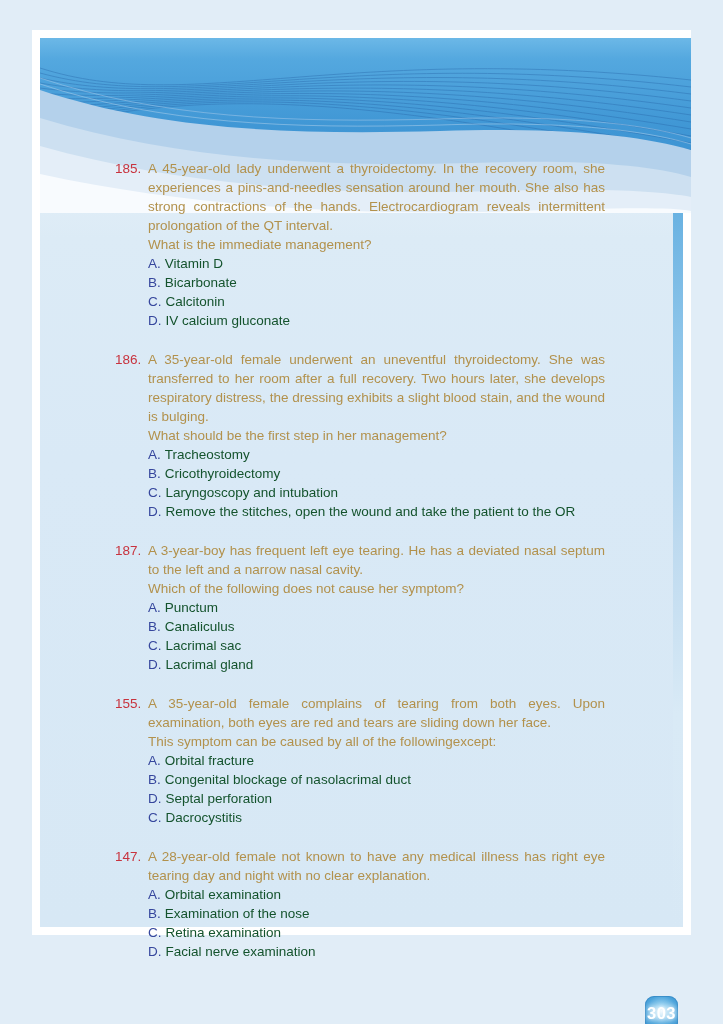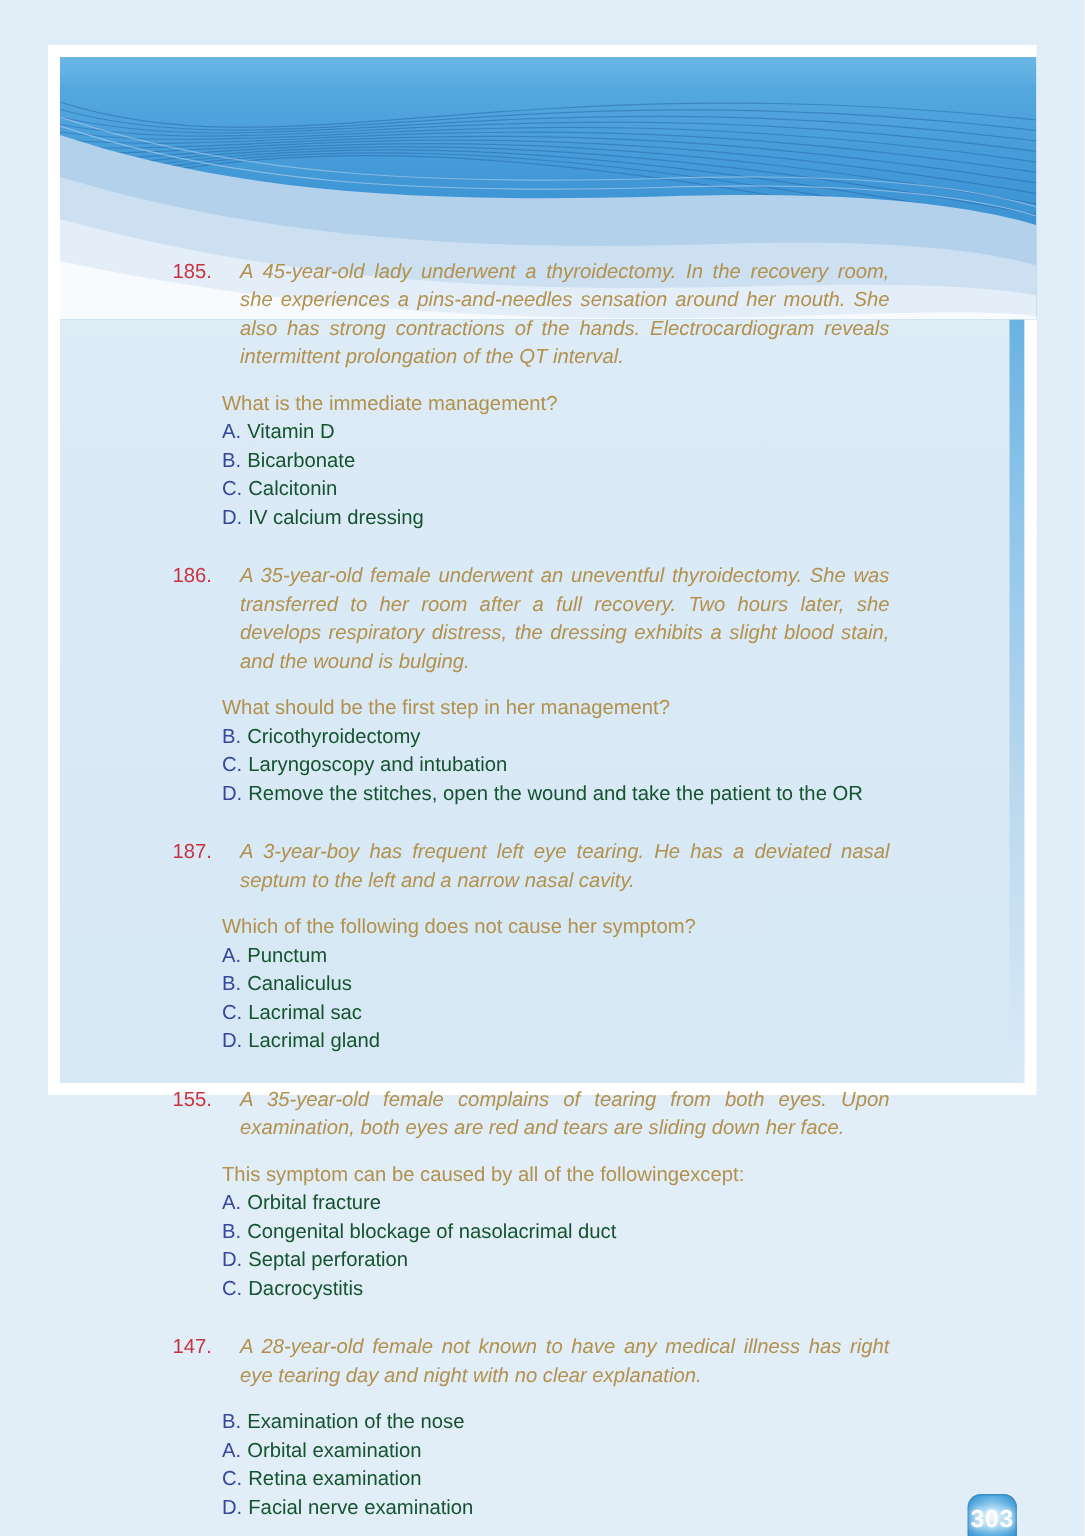--- a/index.html
+++ b/index.html
@@ -3,21 +3,21 @@
 <meta charset="utf-8">
 <style>
   html,body{margin:0;padding:0;}
   body{
     width:723px;height:1024px;overflow:hidden;
     background:#e1edf7;
     font-family:"Liberation Sans", sans-serif;
   }
   .canvas{position:relative;width:723px;height:1024px;background:#e1edf7;}
   .page{
-    position:absolute;left:32px;top:30px;width:659px;height:700px;
+    position:absolute;left:32px;top:30px;width:659px;height:905px;
     background:#ffffff;
   }
   .page-inner{
     position:absolute;left:8px;top:8px;right:8px;bottom:8px;
     background:linear-gradient(180deg,#f8fbfe 0px,#e7f1f9 90px,#dcebf6 200px,#d9e9f6 420px,#d7e8f5 100%);
     overflow:hidden;
   }
   .header-wave{
     position:absolute;left:8px;top:8px;width:651px;height:175px;z-index:3;
   }
@@ -28,21 +28,21 @@
   }
   .questions{
     position:absolute;left:83px;top:129px;width:490px;z-index:4;
     font-size:13.5px;line-height:19px;color:#b2914c;
   }
   .question{position:relative;margin-left:33px;}
   .question + .question{margin-top:20px;}
   .qnum{
     position:absolute;left:-33px;top:0;color:#c8333e;
   }
-  .stem{margin:12px;text-align:justify;font-style:italic;}
+  .stem{margin:0;text-align:justify;}
   .qline{margin:0;}
   .option{white-space:nowrap;}
   .letter{color:#36479d;margin-right:4px;}
   .opt-text{color:#14532d;}
   .page-badge{
     position:absolute;left:613px;top:918px;width:33px;height:35px;z-index:5;
     border-radius:9px;
     background:radial-gradient(circle at 50% 42%, #eaf8ff 0%, #93d0f1 22%, #4aa3db 58%, #2f88c9 100%);
     box-shadow:inset 0 0 0 1px rgba(44,125,186,0.55);
     display:flex;align-items:center;justify-content:center;
@@ -106,31 +106,34 @@
           <div class="option">
             <span class="letter">A.</span><span class="opt-text">Vitamin D</span>
           </div>
           <div class="option">
             <span class="letter">B.</span><span class="opt-text">Bicarbonate</span>
           </div>
           <div class="option">
             <span class="letter">C.</span><span class="opt-text">Calcitonin</span>
           </div>
           <div class="option">
-            <span class="letter">D.</span><span class="opt-text">IV calcium dressing</span>
+            <span class="letter">D.</span><span class="opt-text">IV calcium gluconate</span>
           </div>
         </div>
       </div>
 
       <div class="question">
         <span class="qnum">186.</span>
         <div class="qbody">
           <p class="stem">A 35-year-old female underwent an uneventful thyroidectomy. She was transferred to her room after a full recovery. Two hours later, she develops respiratory distress, the dressing exhibits a slight blood stain, and the wound is bulging.</p>
           <p class="qline">What should be the first step in her management?</p>
           <div class="option">
+            <span class="letter">A.</span><span class="opt-text">Tracheostomy</span>
+          </div>
+          <div class="option">
             <span class="letter">B.</span><span class="opt-text">Cricothyroidectomy</span>
           </div>
           <div class="option">
             <span class="letter">C.</span><span class="opt-text">Laryngoscopy and intubation</span>
           </div>
           <div class="option">
             <span class="letter">D.</span><span class="opt-text">Remove the stitches, open the wound and take the patient to the OR</span>
           </div>
         </div>
       </div>
@@ -173,24 +176,24 @@
             <span class="letter">C.</span><span class="opt-text">Dacrocystitis</span>
           </div>
         </div>
       </div>
 
       <div class="question">
         <span class="qnum">147.</span>
         <div class="qbody">
           <p class="stem">A 28-year-old female not known to have any medical illness has right eye tearing day and night with no clear explanation.</p>
           <div class="option">
+            <span class="letter">A.</span><span class="opt-text">Orbital examination</span>
+          </div>
+          <div class="option">
             <span class="letter">B.</span><span class="opt-text">Examination of the nose</span>
-          </div>
-          <div class="option">
-            <span class="letter">A.</span><span class="opt-text">Orbital examination</span>
           </div>
           <div class="option">
             <span class="letter">C.</span><span class="opt-text">Retina examination</span>
           </div>
           <div class="option">
             <span class="letter">D.</span><span class="opt-text">Facial nerve examination</span>
           </div>
         </div>
       </div>
 

